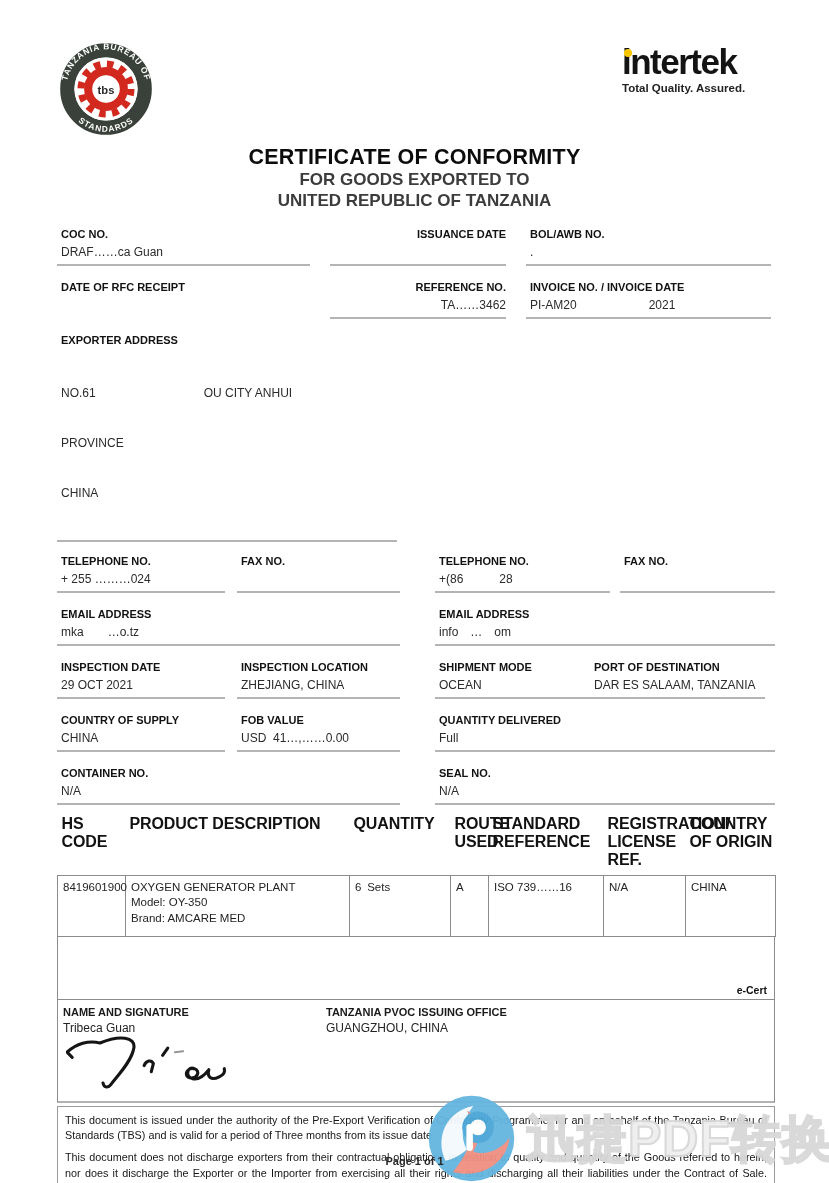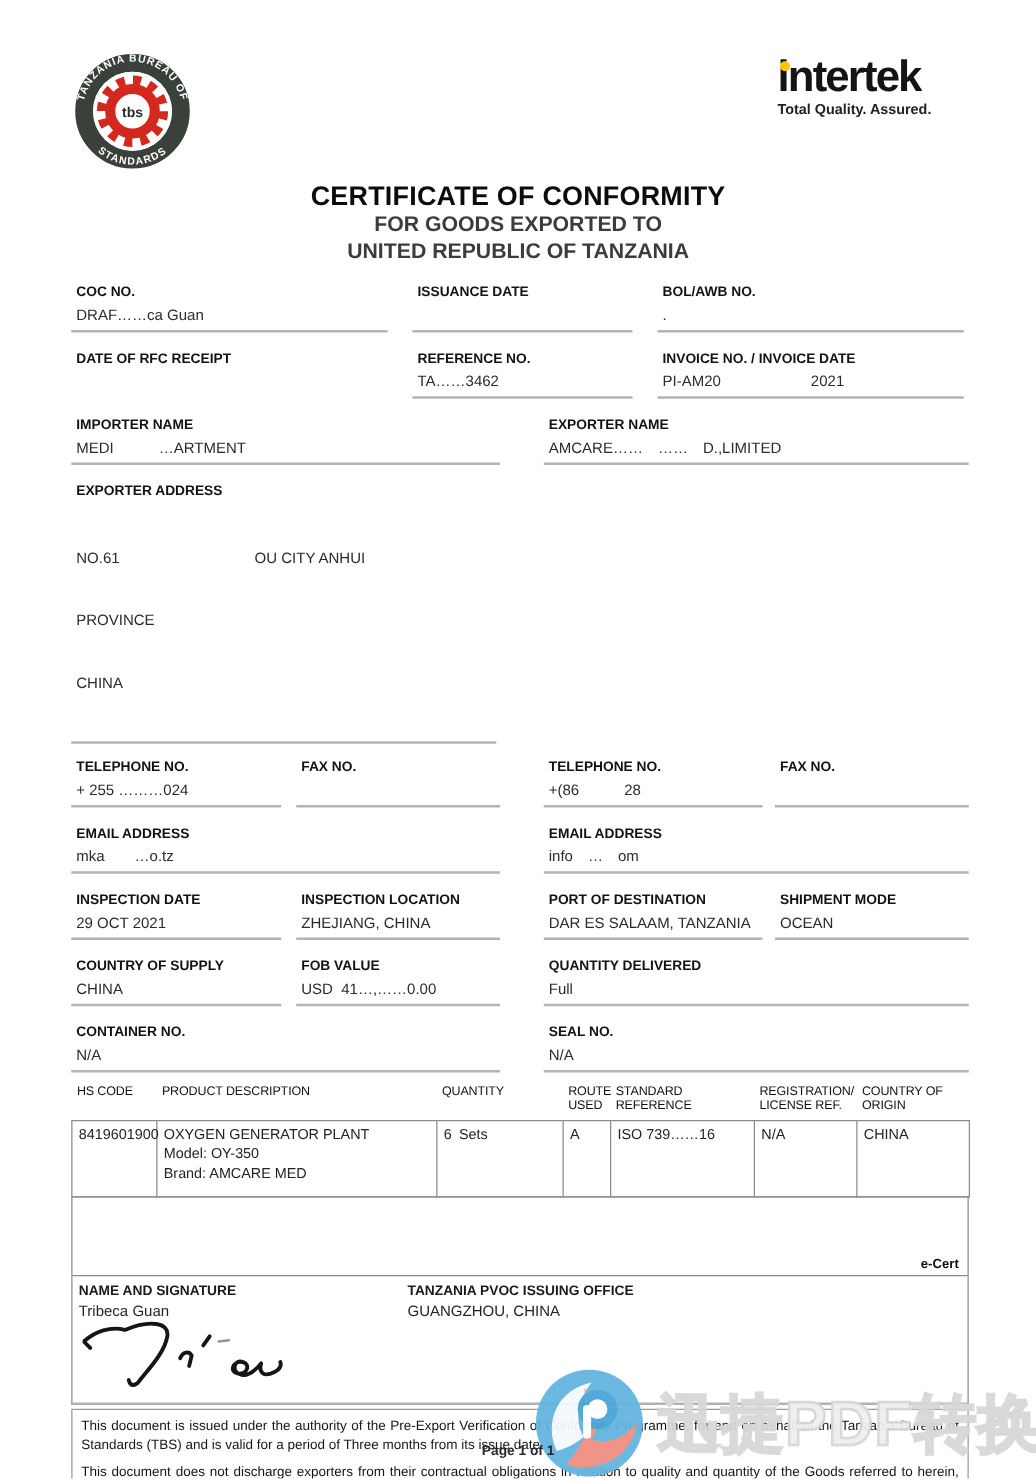--- a/index.html
+++ b/index.html
@@ -17,29 +17,29 @@
   .title{position:absolute;top:144px;left:0;width:100%;text-align:center;line-height:1.22;}
   .title .t1{font-size:21.5px;font-weight:800;color:#0c0c0c;letter-spacing:.2px;}
   .title .t2,.title .t3{font-size:17px;font-weight:700;color:#3c3c3c;}
   
   .form{position:absolute;top:228px;left:57px;width:718px;}
   .frow{display:flex;margin-bottom:15px;}
   .f{box-sizing:border-box;}
   .flabel{font-size:11px;font-weight:700;color:#121212;padding-left:4px;margin-bottom:5px;min-height:12px;}
   .fvalue{font-size:12px;color:#2b2b2b;border-bottom:2px solid #b4b4b4;padding:0 0 4px 4px;min-height:15px;white-space:pre-wrap;}
   .fvalue.multi{line-height:1.4;}
-  .w253{width:253px;margin-right:20px;} .w176{width:176px;margin-right:20px;} .w245{width:245px;}
+  .w253{width:253px;margin-right:20px;} .w176{width:176px;margin-right:20px;text-align:right;} .w245{width:245px;}
   .w343{width:343px;margin-right:35px;} .w340{width:340px;}
   .hleft{width:343px;margin-right:35px;display:flex;}
   .hright{width:340px;display:flex;}
   .w168{width:168px;margin-right:12px;} .w163{width:163px;}
   .w175{width:175px;margin-right:10px;} .w155{width:155px;}
   
   table.goods{border-collapse:collapse;table-layout:fixed;width:718px;margin-top:0;}
-  table.goods th{font-size:10px;font-weight:400;color:#121212;text-align:left;vertical-align:top;
+  table.goods th{font-size:16px;font-weight:700;color:#121212;text-align:left;vertical-align:top;
     padding:2px 2px 6px 4px;letter-spacing:-0.1px;}
   table.goods td{border:1px solid #8c8c8c;font-size:11.5px;color:#242424;vertical-align:top;
     padding:4px 2px 4px 5px;line-height:1.35;height:52px;}
   
   .remarks-box{position:relative;border:1px solid #8c8c8c;margin-top:-1px;width:716px;height:62px;}
   .remarks-label{font-size:11px;font-weight:700;padding:4px 0 0 5px;}
   .ecert{position:absolute;right:7px;bottom:3px;font-size:10.5px;font-weight:700;color:#111;}
   .sig-box{position:relative;border:1px solid #8c8c8c;border-top:none;border-bottom:2px solid #b2b2b2;
     margin-top:0;width:716px;height:101px;}
   .sig-label{font-size:11px;font-weight:700;padding:6px 0 0 5px;}
@@ -121,30 +121,20 @@
       <div class="f w176">
         <div class="flabel">REFERENCE NO.</div>
         <div class="fvalue">TA……3462</div>
       </div>
       <div class="f w245">
         <div class="flabel">INVOICE NO. / INVOICE DATE</div>
         <div class="fvalue">PI-AM20      2021</div>
       </div>
     </div>
 
-    <div class="frow">
-      <div class="f w343">
-        <div class="flabel">IMPORTER NAME</div>
-        <div class="fvalue">MEDI   …ARTMENT</div>
-      </div>
-      <div class="f w340">
-        <div class="flabel">EXPORTER NAME</div>
-        <div class="fvalue">AMCARE…… …… D.,LIMITED</div>
-      </div>
-    </div>
 
     <div class="frow" style="margin-bottom:13px;">
       <div class="f w340">
         <div class="flabel">EXPORTER ADDRESS</div>
         <div class="fvalue multi">
           <div>NO.61         OU CITY ANHUI</div>
           <div>PROVINCE</div>
           <div>CHINA</div>
         </div>
       </div>
@@ -189,27 +179,27 @@
         <div class="f w168">
           <div class="flabel">INSPECTION DATE</div>
           <div class="fvalue">29 OCT 2021</div>
         </div>
         <div class="f w163">
           <div class="flabel">INSPECTION LOCATION</div>
           <div class="fvalue">ZHEJIANG, CHINA</div>
         </div>
       </div>
       <div class="hright">
+        <div class="f w155">
+          <div class="flabel">SHIPMENT MODE</div>
+          <div class="fvalue">OCEAN</div>
+        </div>
         <div class="f w175">
           <div class="flabel">PORT OF DESTINATION</div>
           <div class="fvalue">DAR ES SALAAM, TANZANIA</div>
-        </div>
-        <div class="f w155">
-          <div class="flabel">SHIPMENT MODE</div>
-          <div class="fvalue">OCEAN</div>
         </div>
       </div>
     </div>
 
     <div class="frow">
       <div class="hleft">
         <div class="f w168">
           <div class="flabel">COUNTRY OF SUPPLY</div>
           <div class="fvalue">CHINA</div>
         </div>

